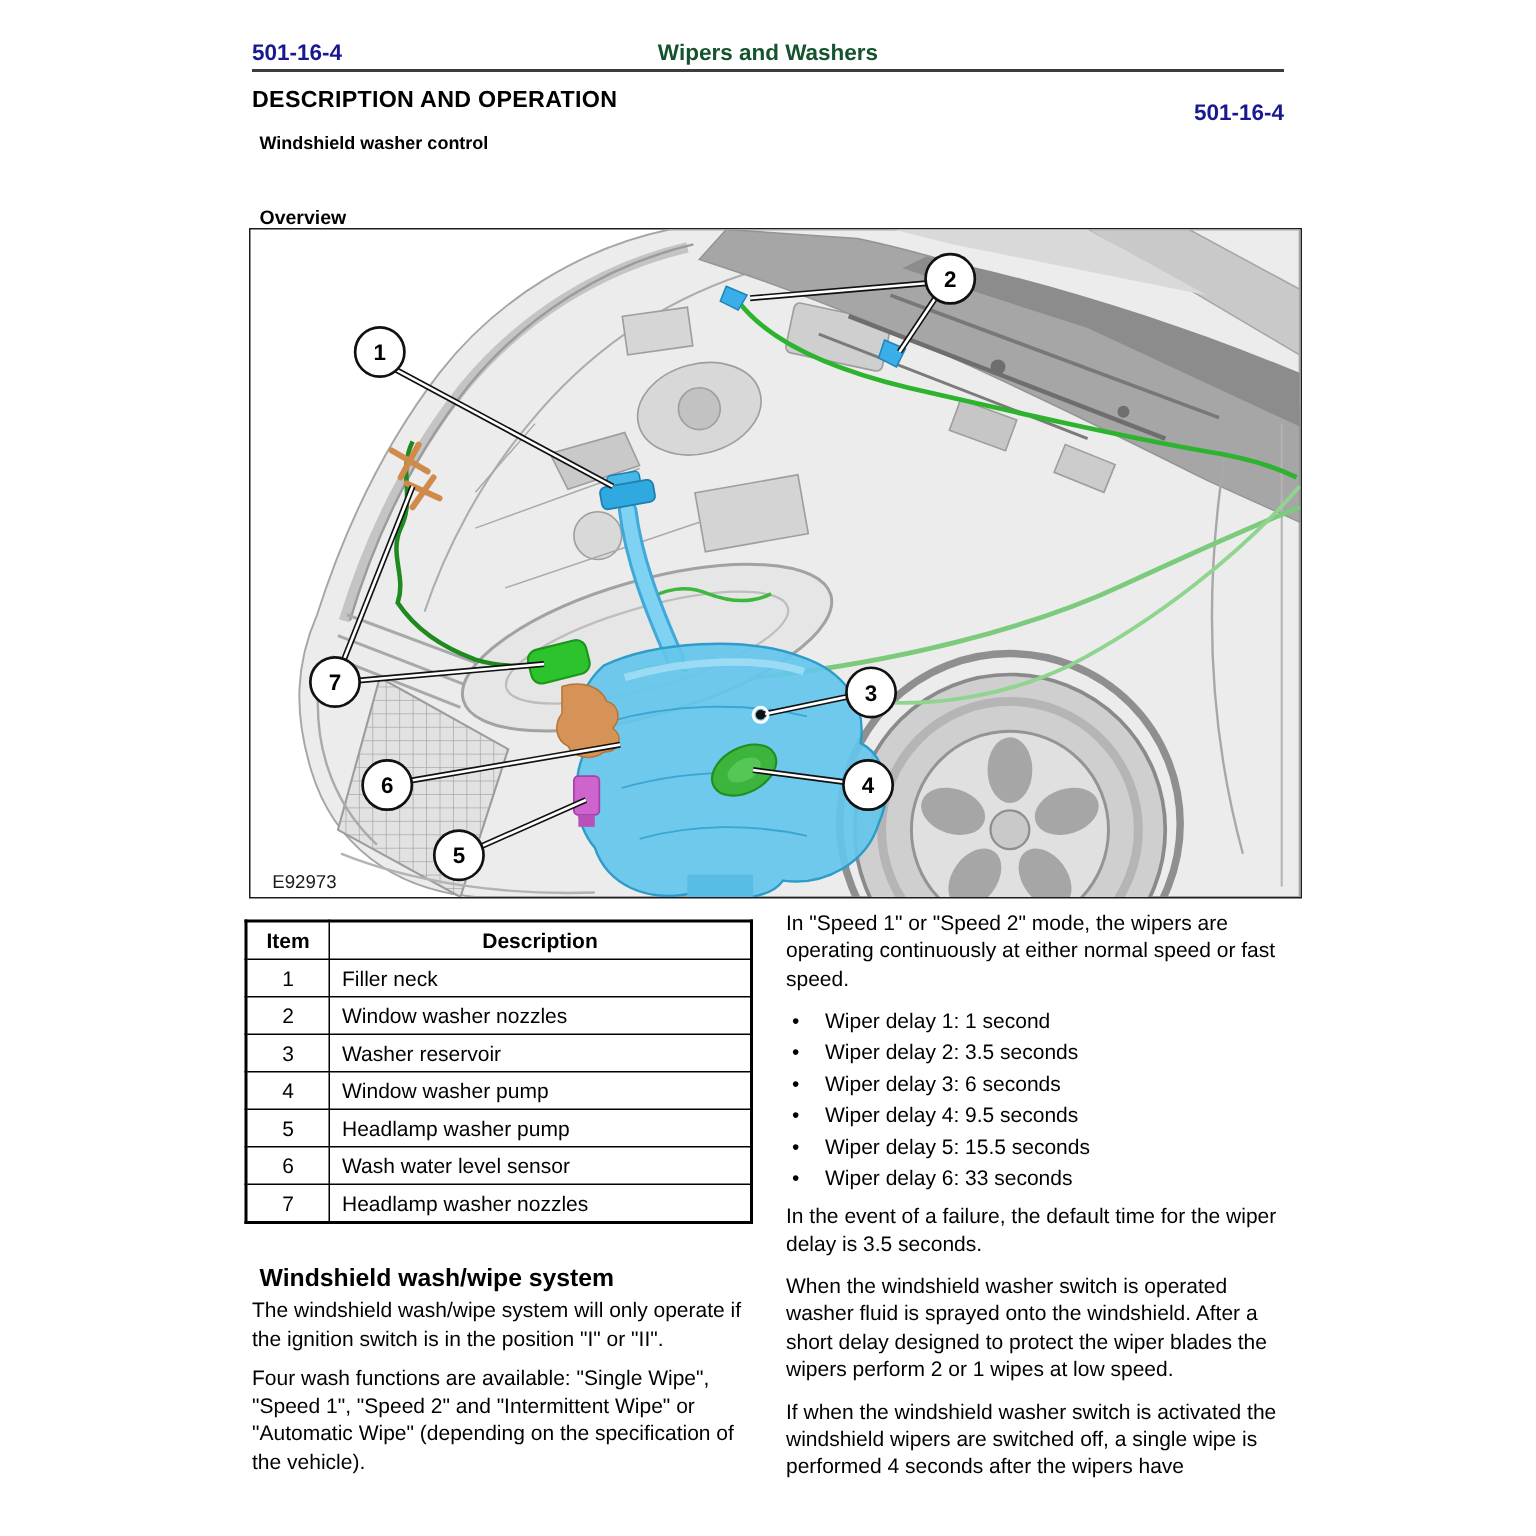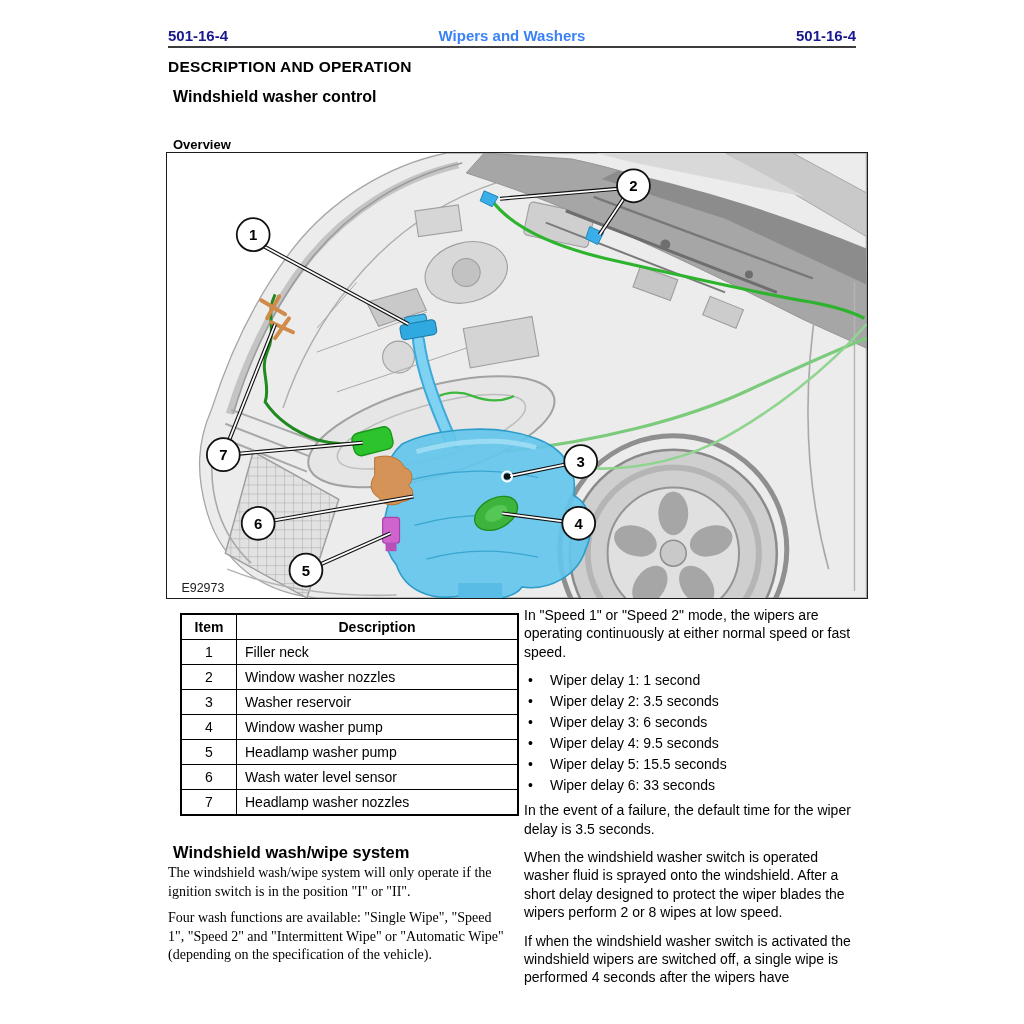--- a/index.html
+++ b/index.html
@@ -3,45 +3,45 @@
 <meta charset="utf-8">
 <style>
   html,body{margin:0;padding:0;background:#ffffff;}
   body{
     width:1024px;height:1024px;position:relative;overflow:hidden;
     font-family:"Liberation Sans","DejaVu Sans",sans-serif;color:#000;
   }
   .abs{position:absolute;}
   
   .hdr{left:168px;top:27px;width:688px;height:20px;}
-  .hdr .code{font-weight:bold;font-size:15px;color:#18188f;}
+  .hdr .code{font-weight:bold;font-size:15px;color:#18188f;margin-top:40px;}
   .hdr .code.right{position:absolute;right:0;top:0;}
   .hdr .title{position:absolute;left:0;right:0;text-align:center;top:0;
-    font-weight:bold;font-size:15px;color:#3b82f6;}
+    font-weight:bold;font-size:15px;color:#14532d;}
   .hdr-rule{left:168px;top:46px;width:688px;height:2px;background:#3c3c3c;}
   .h-section{left:168px;top:58px;font-weight:bold;font-size:15.5px;letter-spacing:.2px;}
-  .h-article{left:173px;top:88px;font-weight:bold;font-size:16px;}
+  .h-article{left:173px;top:88px;font-weight:bold;font-size:12px;}
   .h-overview{left:173px;top:137px;font-weight:bold;font-size:13px;}
   
   .figure{left:166px;top:152px;width:702px;height:447px;border:1.6px solid #1c1c1c;
     box-sizing:border-box;background:#fff;}
   .figure svg{display:block;width:100%;height:100%;}
   
-  table.legend{left:180px;top:613px;position:absolute;border-collapse:collapse;
+  table.legend{left:163px;top:613px;position:absolute;border-collapse:collapse;
     font-size:14px;}
   table.legend th,table.legend td{border:1px solid #000;padding:3px 8px;height:18px;}
   table.legend{border:2px solid #000;}
   table.legend th{font-weight:bold;text-align:center;}
   table.legend td.item{width:38px;text-align:center;}
   table.legend td.desc,table.legend th.desc{width:264px;text-align:left;}
   table.legend th.desc{text-align:center;}
   
   .leftcol{left:168px;top:843px;width:340px;}
   .leftcol h3{margin:0 0 2px 5px;font-size:16.5px;font-weight:bold;}
-  .leftcol p{margin:0 0 8px 0;font-size:14px;line-height:18.5px;font-family:Liberation Serif, serif;}
+  .leftcol p{margin:0 0 8px 0;font-size:14px;line-height:18.5px;}
   .rightcol{left:524px;top:606px;width:340px;}
   .rightcol p{margin:0 0 10px 0;font-size:14px;line-height:18.4px;}
   .rightcol ul{list-style:none;margin:0 0 7px 0;padding:0;}
   .rightcol li{font-size:14px;line-height:18.4px;margin:0 0 2.5px 0;display:flex;}
   .rightcol li .dot{width:22px;flex:0 0 22px;padding-left:4px;}
 </style>
 </head>
 <body>
 
 <div class="abs hdr">
@@ -290,15 +290,15 @@
     <li>
       <span class="dot">•</span>
       <span>Wiper delay 5: 15.5 seconds</span>
       </li>
     <li>
       <span class="dot">•</span>
       <span>Wiper delay 6: 33 seconds</span>
       </li>
   </ul>
   <p>In the event of a failure, the default time for the wiper delay is 3.5 seconds.</p>
-  <p>When the windshield washer switch is operated washer fluid is sprayed onto the windshield. After a short delay designed to protect the wiper blades the wipers perform 2 or 8 wipes at low speed.</p>
+  <p>When the windshield washer switch is operated washer fluid is sprayed onto the windshield. After a short delay designed to protect the wiper blades the wipers perform 2 or 1 wipes at low speed.</p>
   <p>If when the windshield washer switch is activated the windshield wipers are switched off, a single wipe is performed 4 seconds after the wipers have</p>
 </div>
 
 </body></html>

